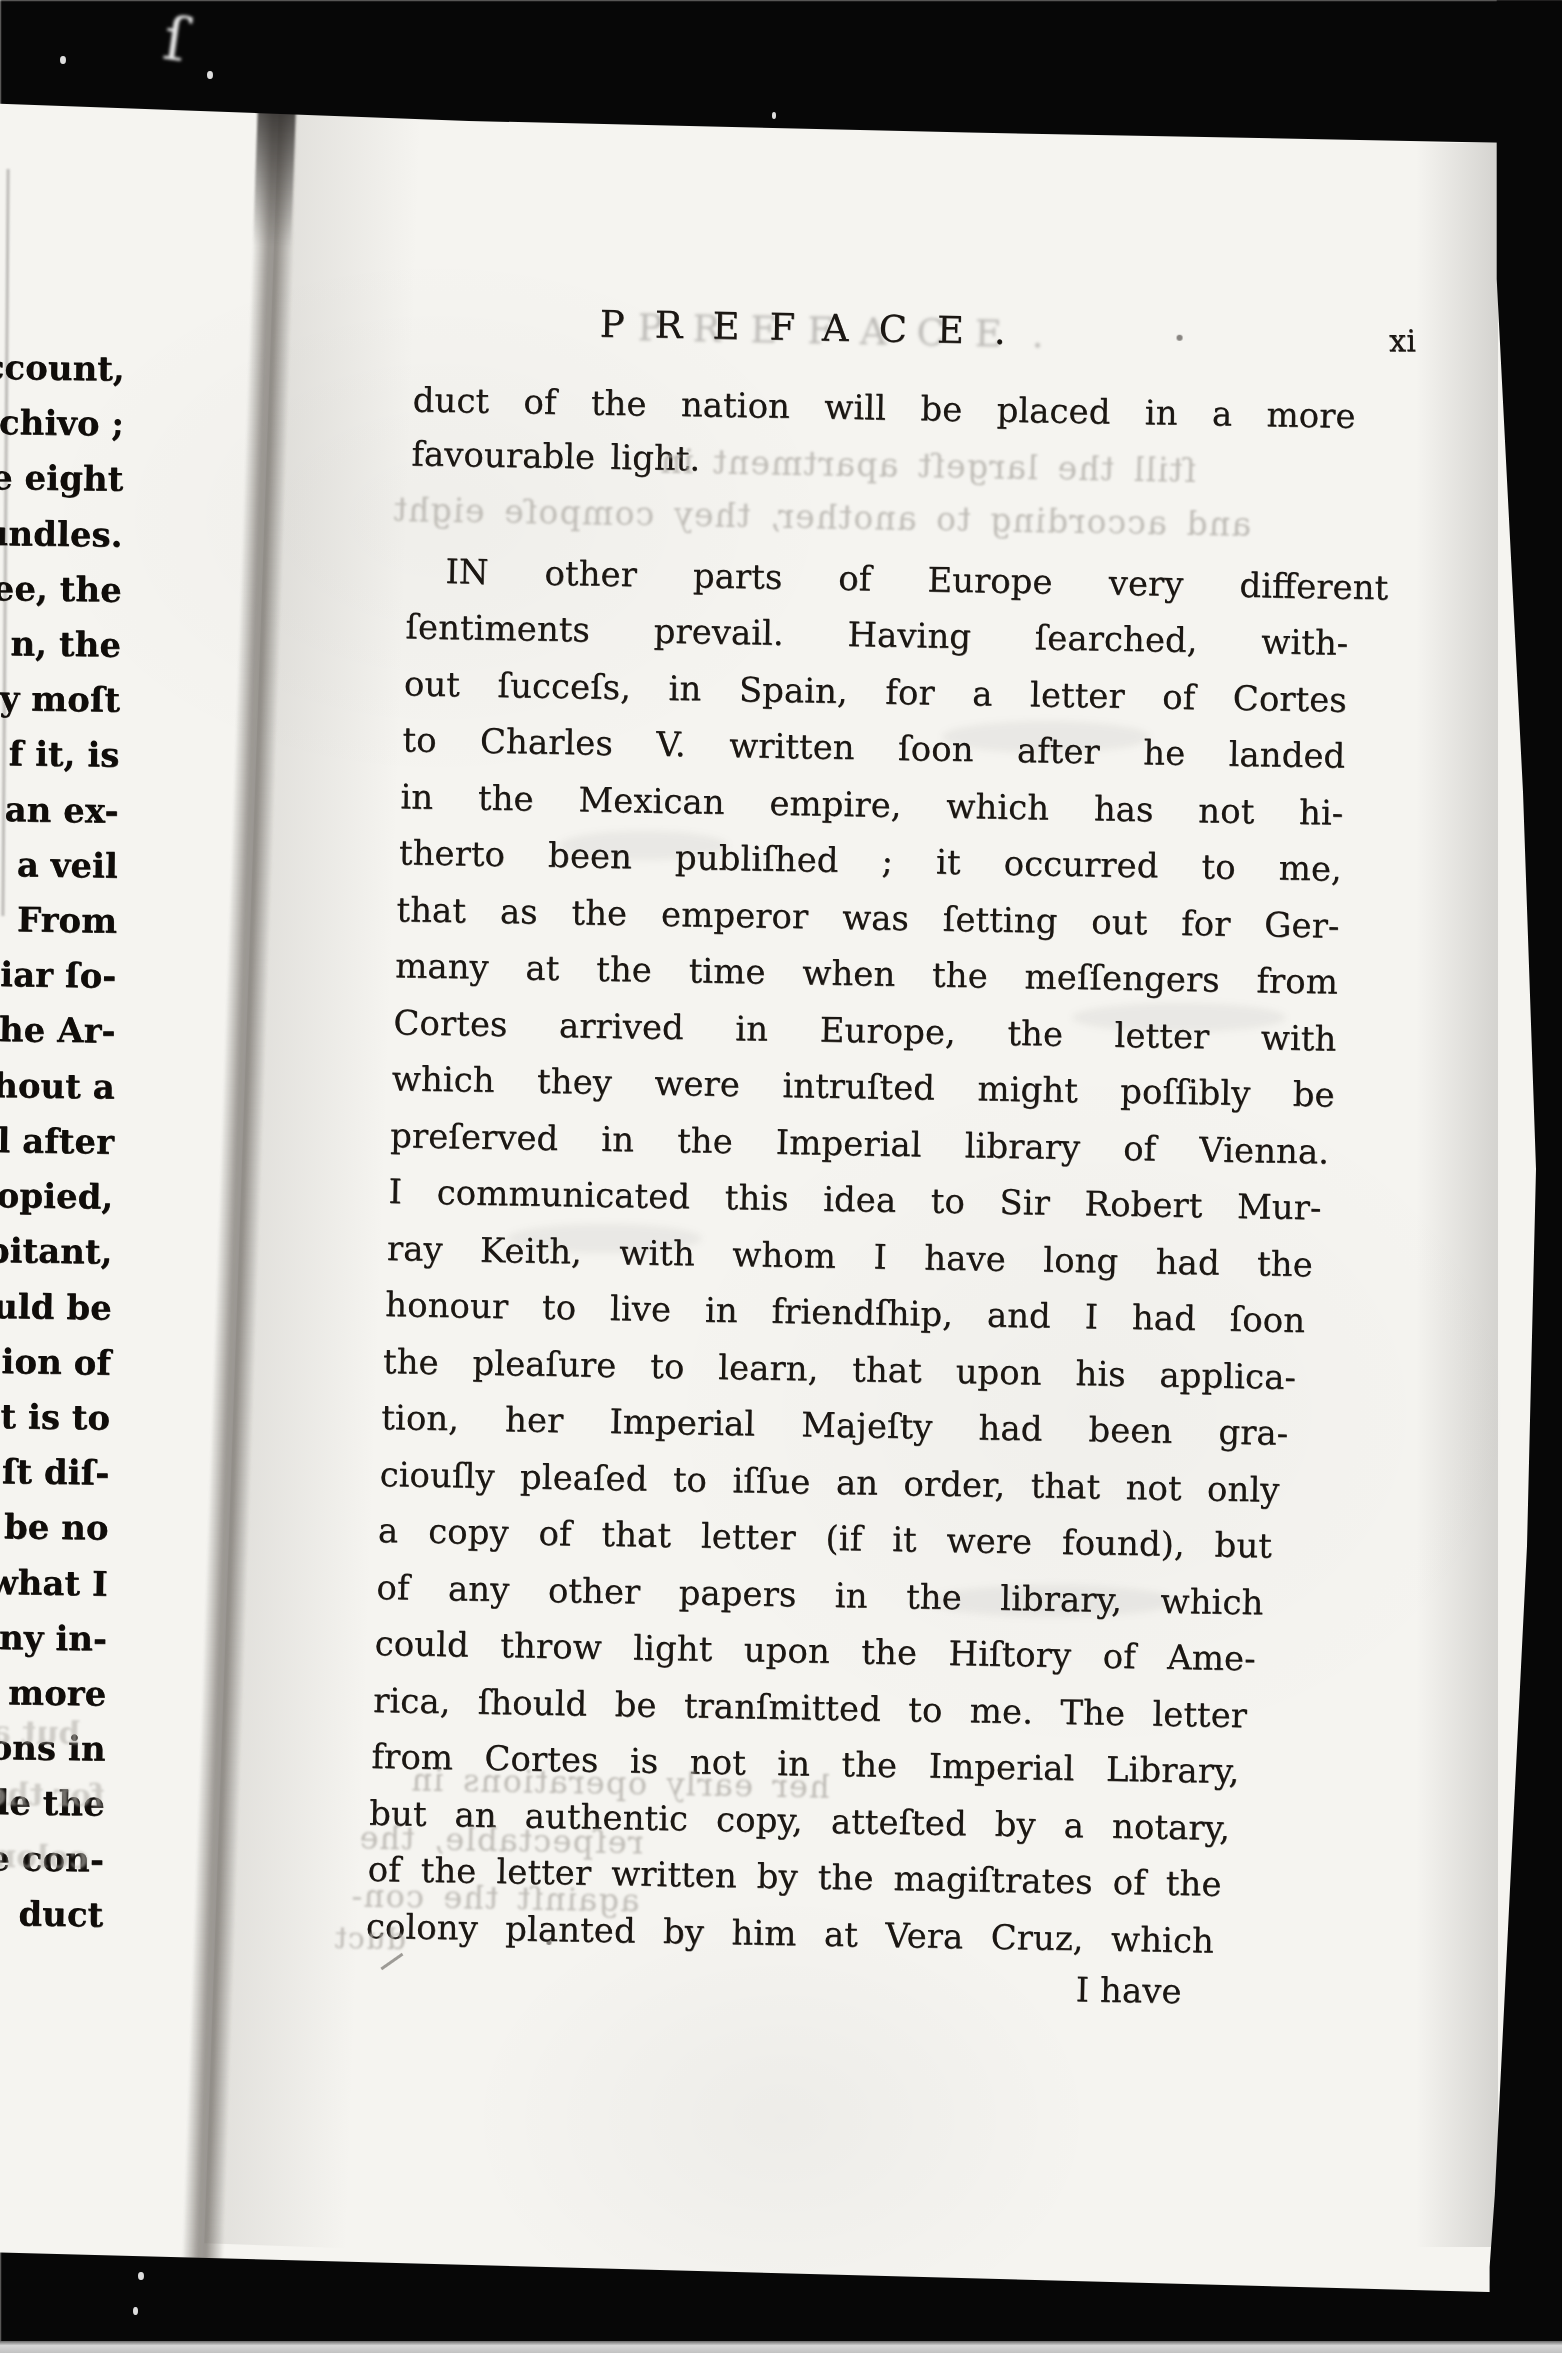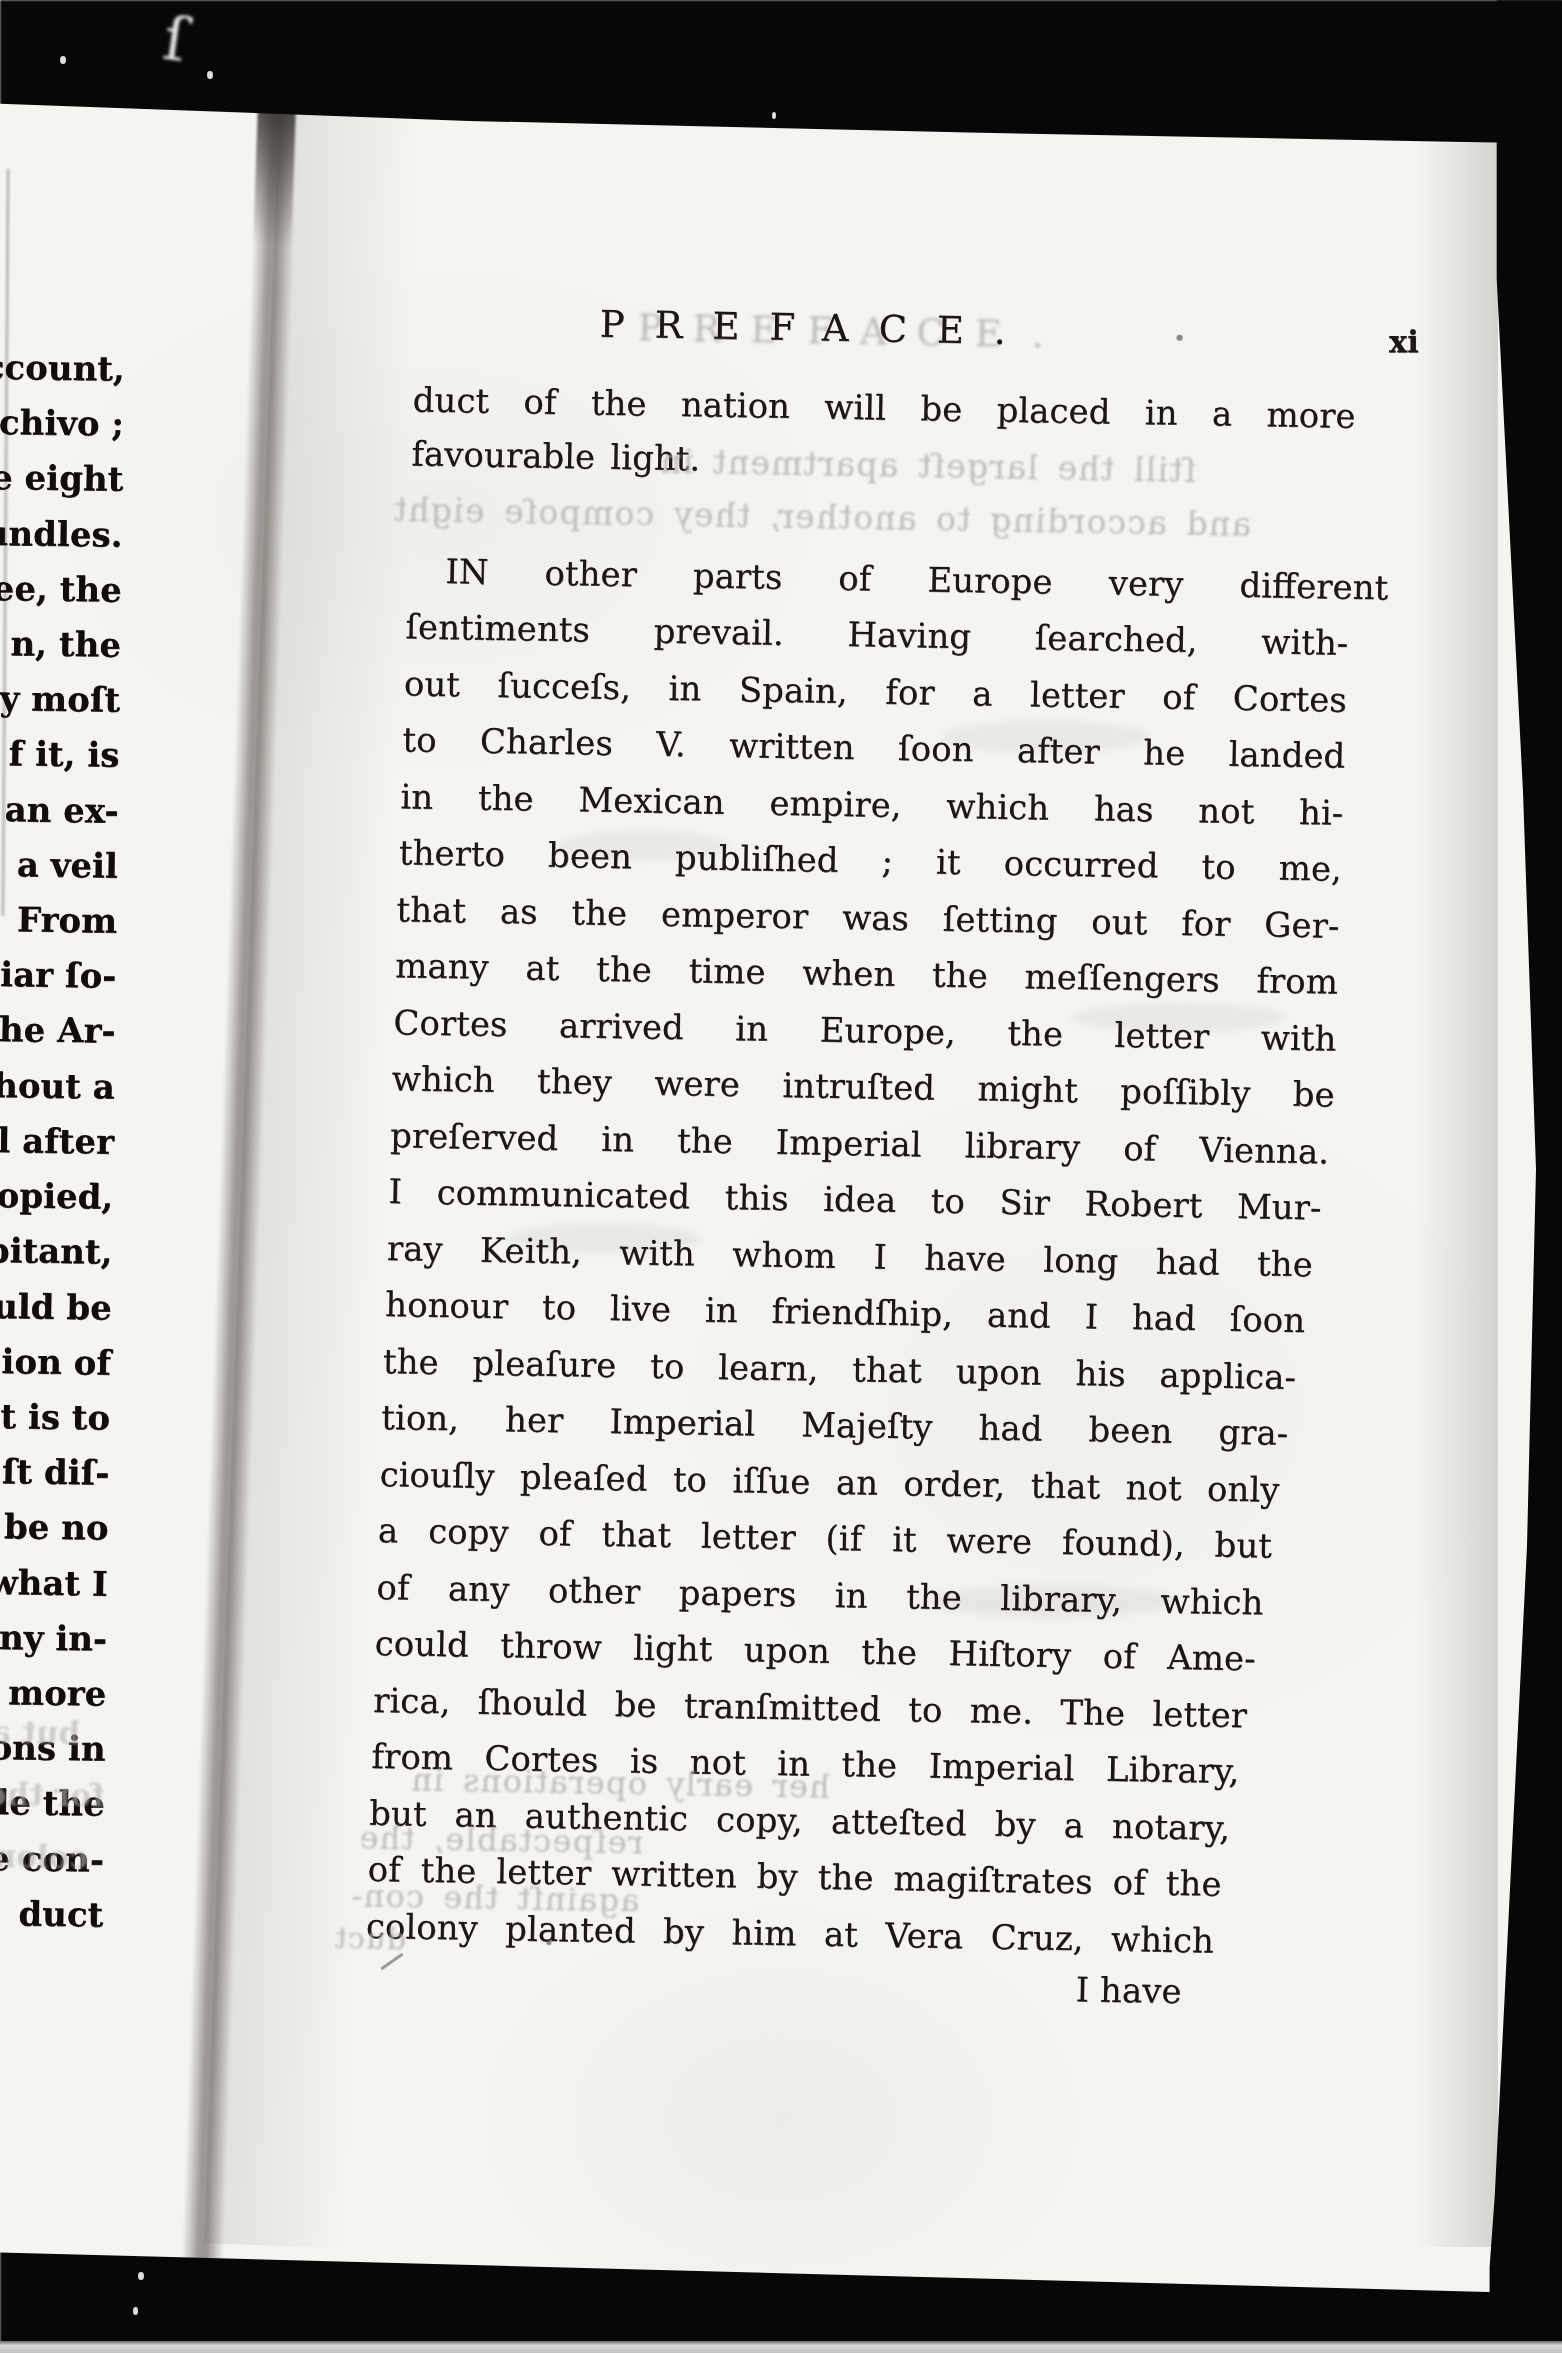--- a/index.html
+++ b/index.html
@@ -42,21 +42,21 @@
   .left-line{position:absolute;right:3.9px;font-size:34px;font-weight:bold;white-space:nowrap;
              color:var(--left-ink,#100d0a);text-shadow:0.3px 0.5px 0.6px rgba(20,16,12,0.75);}
   .left-bleed{position:absolute;transform:scaleX(-1);color:var(--bleed,#b6b3ad);opacity:.6;
               font-size:31px;font-weight:bold;filter:blur(1.3px);white-space:nowrap;}
   
   .right-body{position:absolute;left:390px;top:364px;width:961px;height:1689px;
               transform:rotate(1deg);transform-origin:0 0;}
   .running-head{position:absolute;left:209px;top:-65px;font-size:37px;letter-spacing:30px;
               color:var(--ink,#1b1713);white-space:nowrap;text-shadow:0.4px 0.5px 0.6px rgba(25,20,15,0.6);}
   .running-head.ghost{left:247px;top:-62px;color:rgba(40,36,32,0.28);filter:blur(1.6px);text-shadow:none;}
-  .page-number{position:absolute;left:1389px;top:323px;font-size:30.5px;font-weight:bold;
+  .page-number{position:absolute;left:1389px;top:323px;font-size:30.5px;font-weight:normal;
               color:var(--ink,#1b1713);text-shadow:0.3px 0.5px 0.6px rgba(25,20,15,0.7);}
   .body-line{position:absolute;font-size:34px;color:var(--ink,#1b1713);word-spacing:4.5px;
              text-align:justify;text-align-last:justify;text-justify:inter-word;
              text-shadow:0.3px 0.5px 0.6px rgba(25,20,15,0.6);}
   .body-line.short{text-align:left;text-align-last:left;}
   .bleed-line{position:absolute;transform:scaleX(-1);color:var(--bleed,#b6b3ad);font-size:33px;
              filter:blur(1.3px);opacity:.85;white-space:nowrap;letter-spacing:1.3px;word-spacing:6.5px;}
   .catchword{position:absolute;left:714px;top:1593px;font-size:34px;white-space:nowrap;
              color:var(--ink,#1b1713);text-shadow:0.3px 0.5px 0.6px rgba(25,20,15,0.6);}
   .speck{position:absolute;width:5.8px;height:5.8px;border-radius:50%;background:rgba(45,40,36,0.55);filter:blur(0.6px);}

